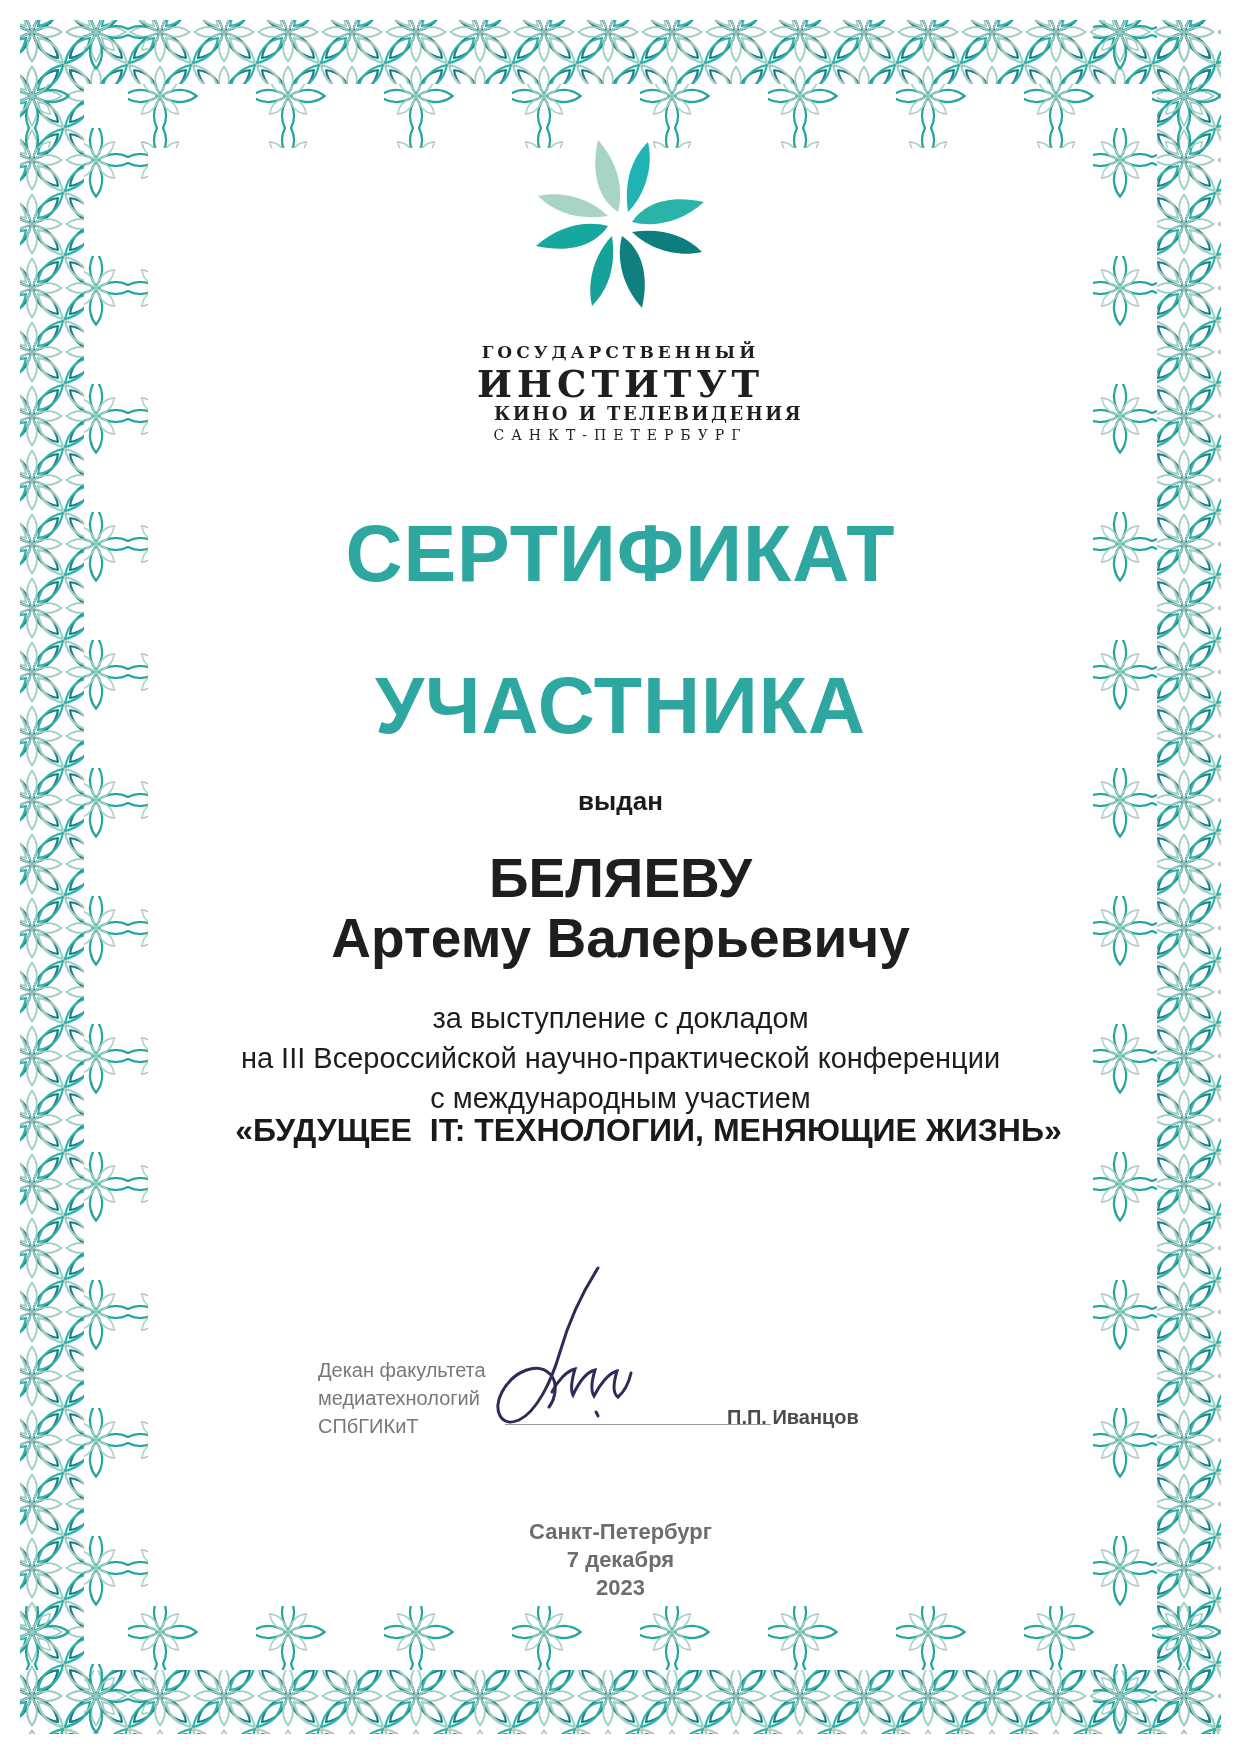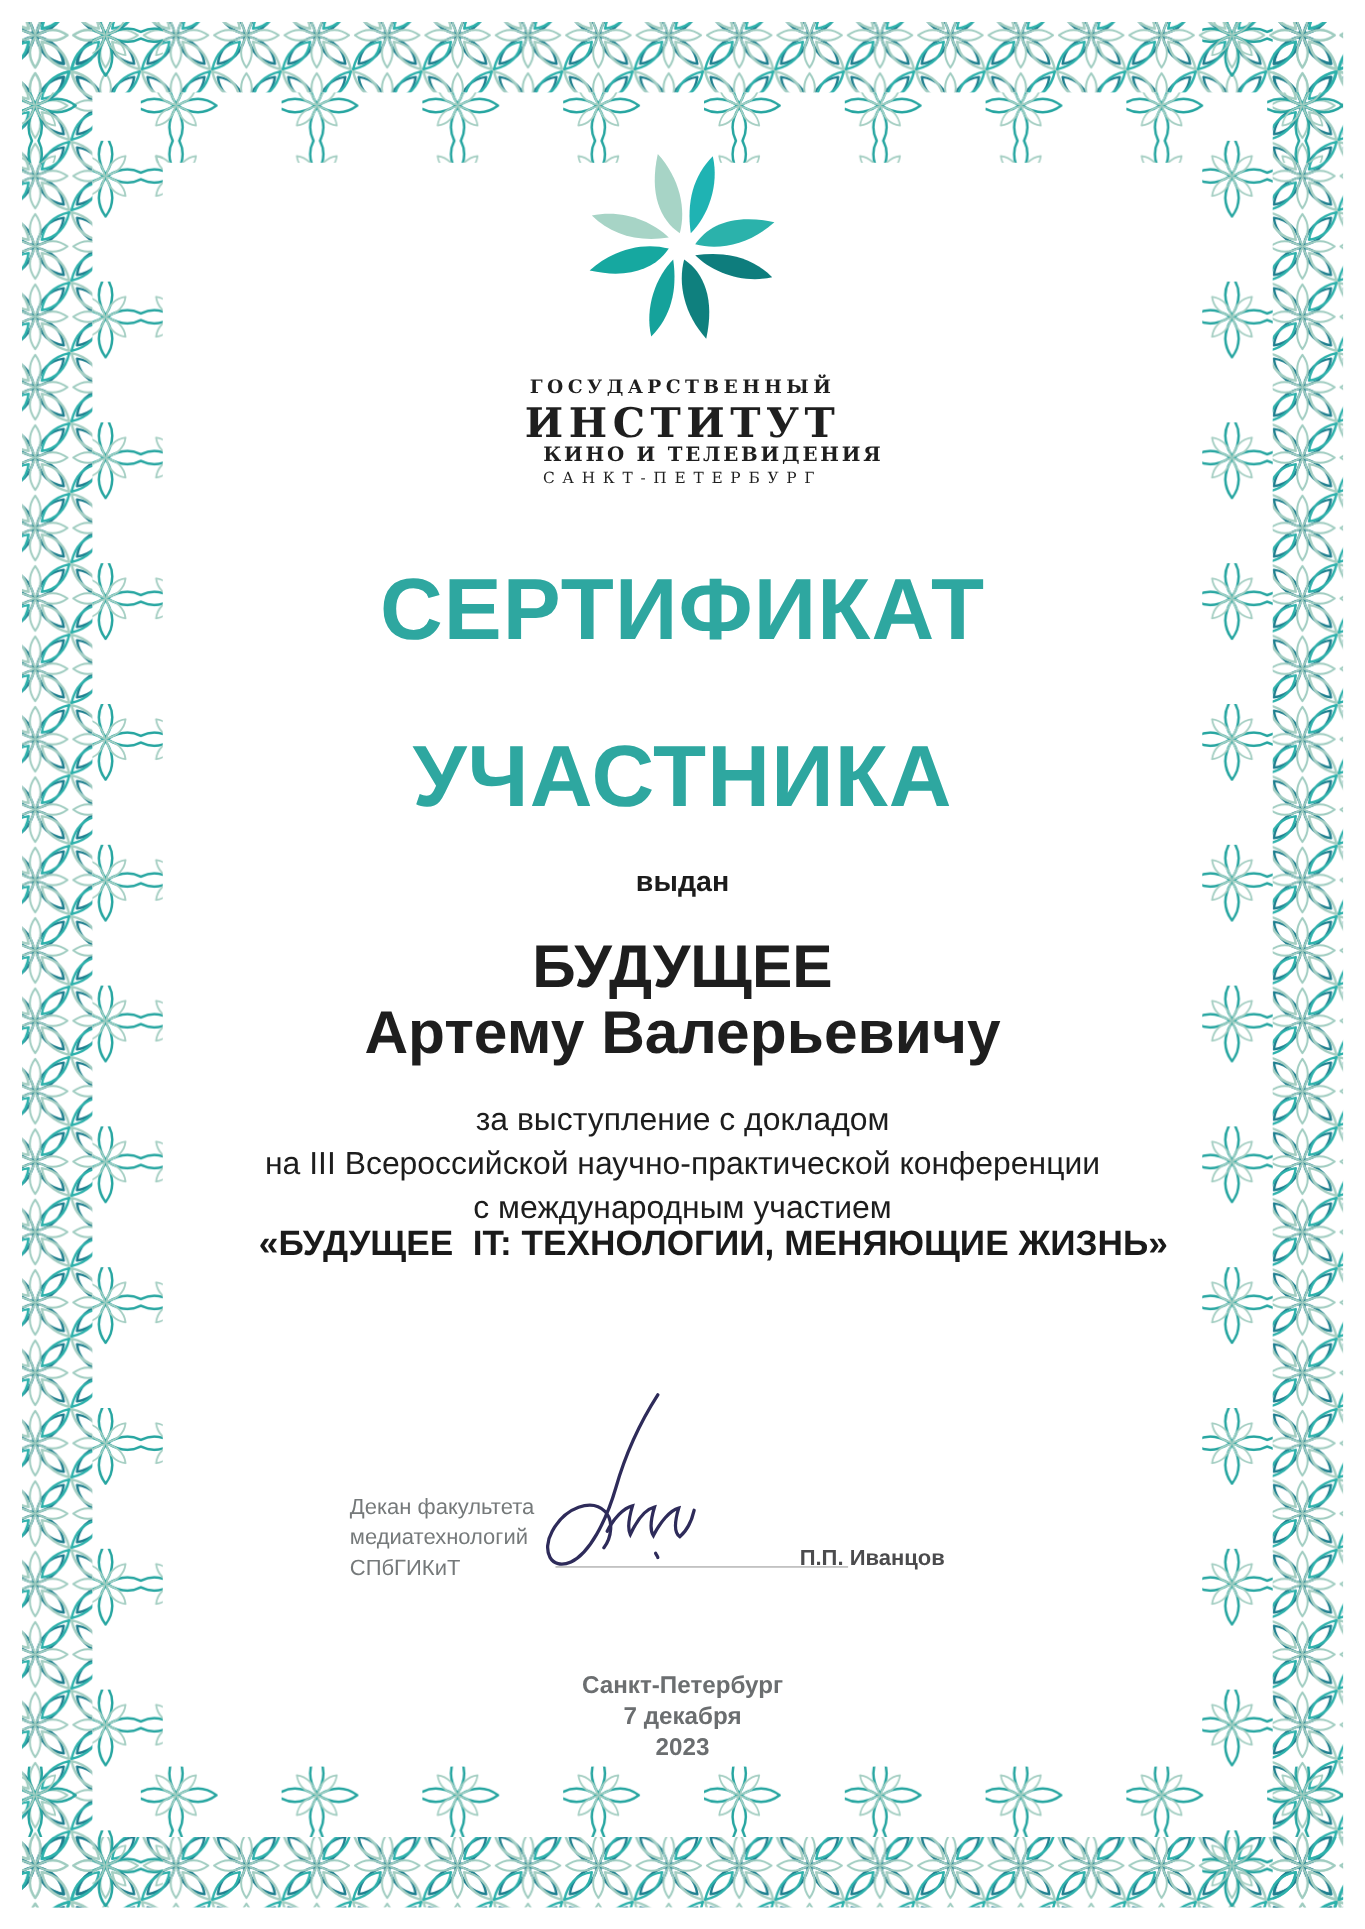--- a/index.html
+++ b/index.html
@@ -115,21 +115,21 @@
 
   <div class="centered org-line1">ГОСУДАРСТВЕННЫЙ</div>
   <div class="centered org-line2">ИНСТИТУТ</div>
   <div class="centered org-line3">КИНО И ТЕЛЕВИДЕНИЯ</div>
   <div class="centered org-line4">САНКТ-ПЕТЕРБУРГ</div>
 
   <div class="centered title-line1">СЕРТИФИКАТ</div>
   <div class="centered title-line2">УЧАСТНИКА</div>
 
   <div class="centered issued">выдан</div>
-  <div class="centered surname">БУДУЩЕЕ</div>
+  <div class="centered surname">БЕЛЯЕВУ</div>
   <div class="centered firstname">Артему Валерьевичу</div>
 
   <div class="centered desc">
     <div>за выступление с докладом</div>
     <div>на III Всероссийской научно-практической конференции</div>
     <div>с международным участием</div>
   </div>
   <div class="centered conf">«БУДУЩЕЕ  IT: ТЕХНОЛОГИИ, МЕНЯЮЩИЕ ЖИЗНЬ»</div>
 
   <div class="sig-label">

